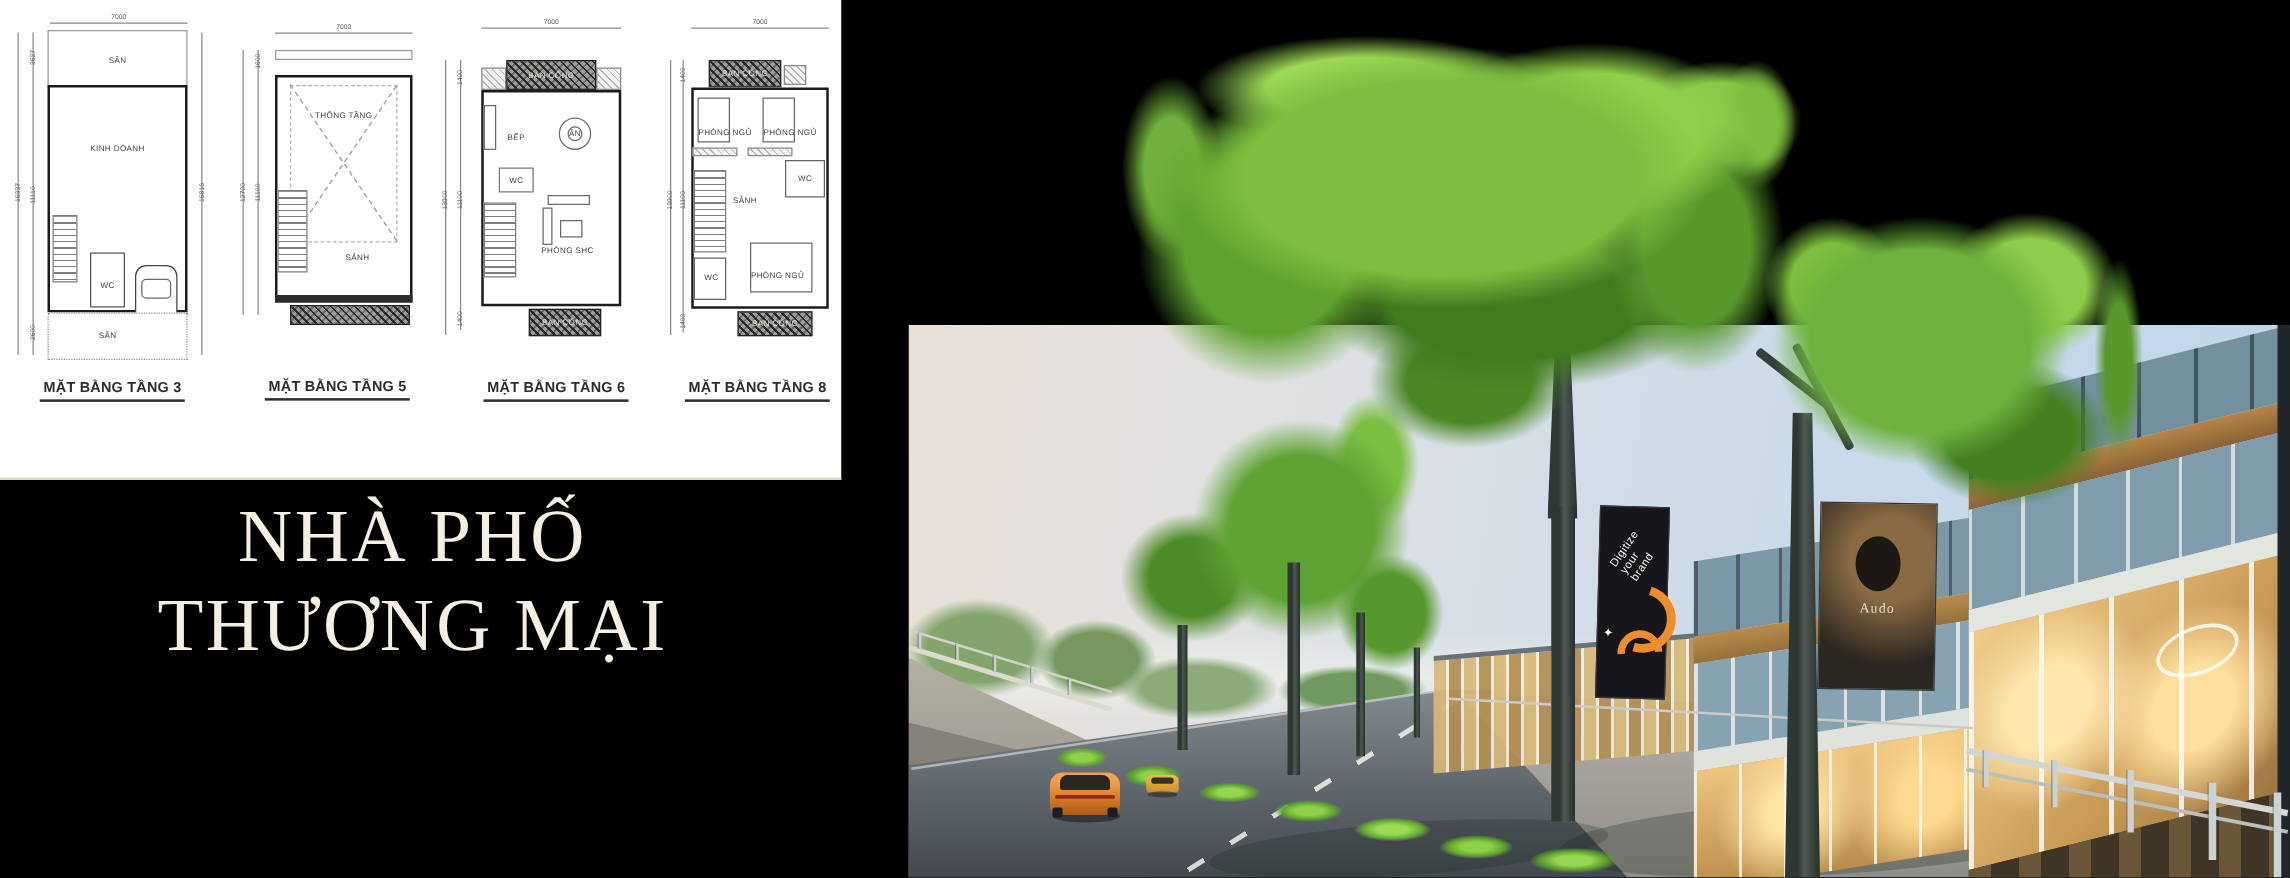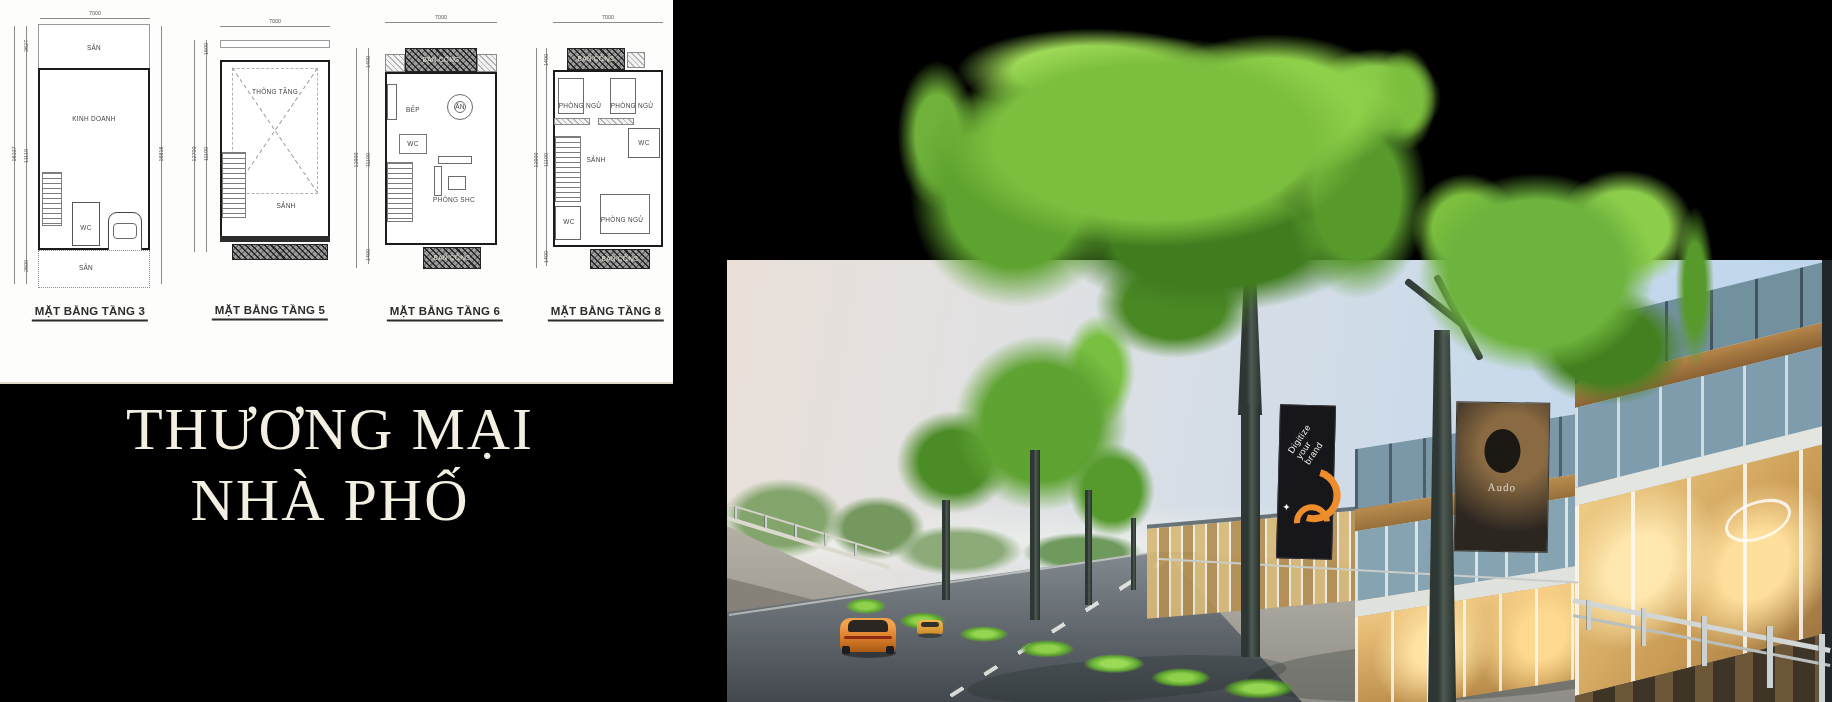--- a/index.html
+++ b/index.html
@@ -168,22 +168,22 @@
       <div class="roomlabel lt" style="left:86px;top:251px">BAN CÔNG</div>
     </div>
 
     <div class="plan-caption" style="left:90px;top:313px">MẶT BẰNG TẦNG 3</div>
     <div class="plan-caption" style="left:270px;top:312px">MẶT BẰNG TẦNG 5</div>
     <div class="plan-caption" style="left:445px;top:313px">MẶT BẰNG TẦNG 6</div>
     <div class="plan-caption" style="left:606px;top:313px">MẶT BẰNG TẦNG 8</div>
   </section>
 
   <h1 class="title">
+    <span>NHÀ PHỐ</span>
     <span>THƯƠNG MẠI</span>
-    <span>NHÀ PHỐ</span>
   </h1>
 
   <section class="photo">
 
     <div class="abs" style="left:0;top:245px;width:760px;height:70px;background:linear-gradient(180deg,rgba(238,240,236,0),rgba(238,240,236,.8) 55%,rgba(238,240,236,0))"></div>
 
     <div class="blob" style="left:-20px;top:198px;width:190px;height:110px;background:radial-gradient(closest-side at 40% 55%,#83a56c 0 55%,rgba(131,165,108,0) 80%)"></div>
     <div class="blob" style="left:90px;top:228px;width:120px;height:80px;background:radial-gradient(closest-side at 50% 50%,#74985d 0 55%,rgba(116,152,93,0) 80%)"></div>
 
     <div class="abs" style="left:0;top:255px;width:192px;height:187px;background:linear-gradient(180deg,#b7b2a8,#8f8a81);clip-path:polygon(0 6%,80% 44%,100% 100%,0 100%)"></div>

